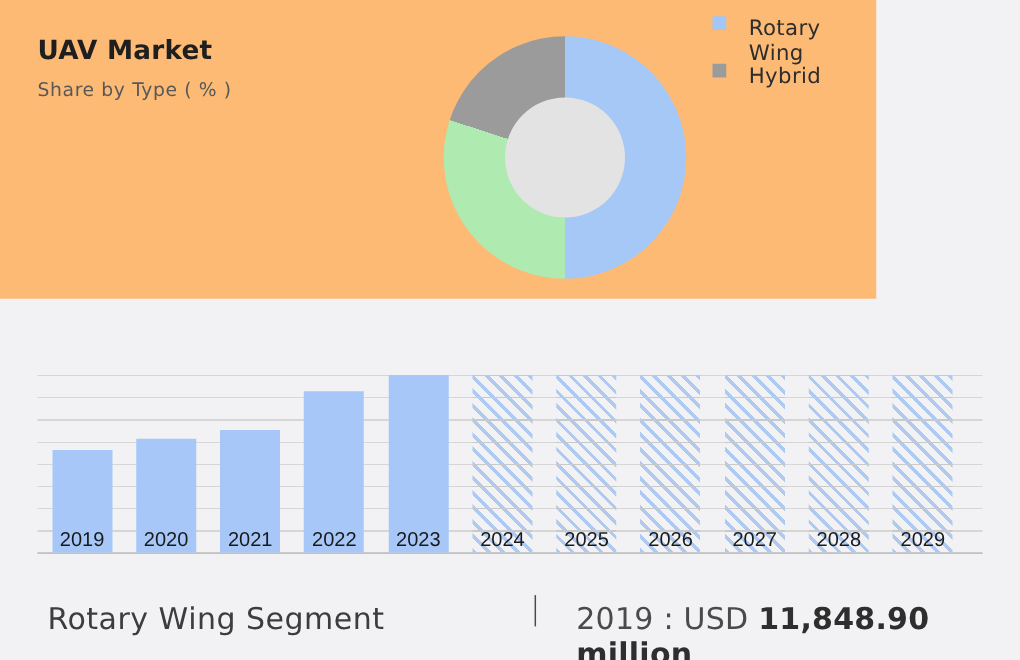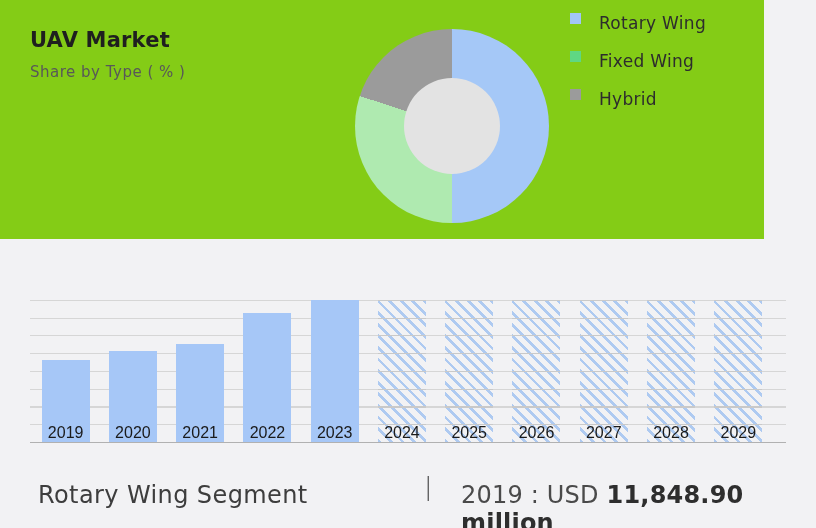--- a/index.html
+++ b/index.html
@@ -7,22 +7,22 @@
     width: 816px; height: 528px;
     overflow: hidden;
     background: #f2f2f4;
     font-family: "DejaVu Sans", sans-serif;
   }
   .page { position: relative; width: 816px; height: 528px; }
 
   
   .header {
     position: absolute; left: 0; top: 0;
-    width: 764px; height: 239px;
-    background: #84cc16;
+    width: 701px; height: 239px;
+    background: #fdba74;
   }
   .titles { position: absolute; left: 30px; top: 28px; }
   .title {
     font-size: 21px; font-weight: bold; color: #1f1f1f;
     letter-spacing: 0.2px;
   }
   .subtitle {
     margin-top: 11px;
     font-size: 15px; color: #585858;
     letter-spacing: 0.5px;
@@ -118,24 +118,20 @@
     <div class="donut" id="donut" style="background: conic-gradient(rgb(165, 200, 247) 0%, rgb(165, 200, 247) 50%, rgb(175, 234, 176) 50%, rgb(175, 234, 176) 80%, rgb(155, 155, 155) 80%, rgb(155, 155, 155) 100%);">
       <div class="donut-hole"></div>
     </div>
 
     <div class="legend" id="legend">
         <div class="legend-item">
           <span class="legend-swatch" style="background: rgb(162, 198, 245);"></span>
           <span class="legend-label">Rotary Wing</span>
         </div>
         <div class="legend-item">
-          <span class="legend-swatch" style="background: rgb(95, 215, 131);"></span>
-          <span class="legend-label">Fixed Wing</span>
-        </div>
-        <div class="legend-item">
           <span class="legend-swatch" style="background: rgb(155, 155, 155);"></span>
           <span class="legend-label">Hybrid</span>
         </div>
       </div>
   </div>
 
   <div class="chart">
     <div class="bars" id="bars">
         <div class="bar-slot">
           <div class="bar solid" style="height: 57.7995%;"></div>

